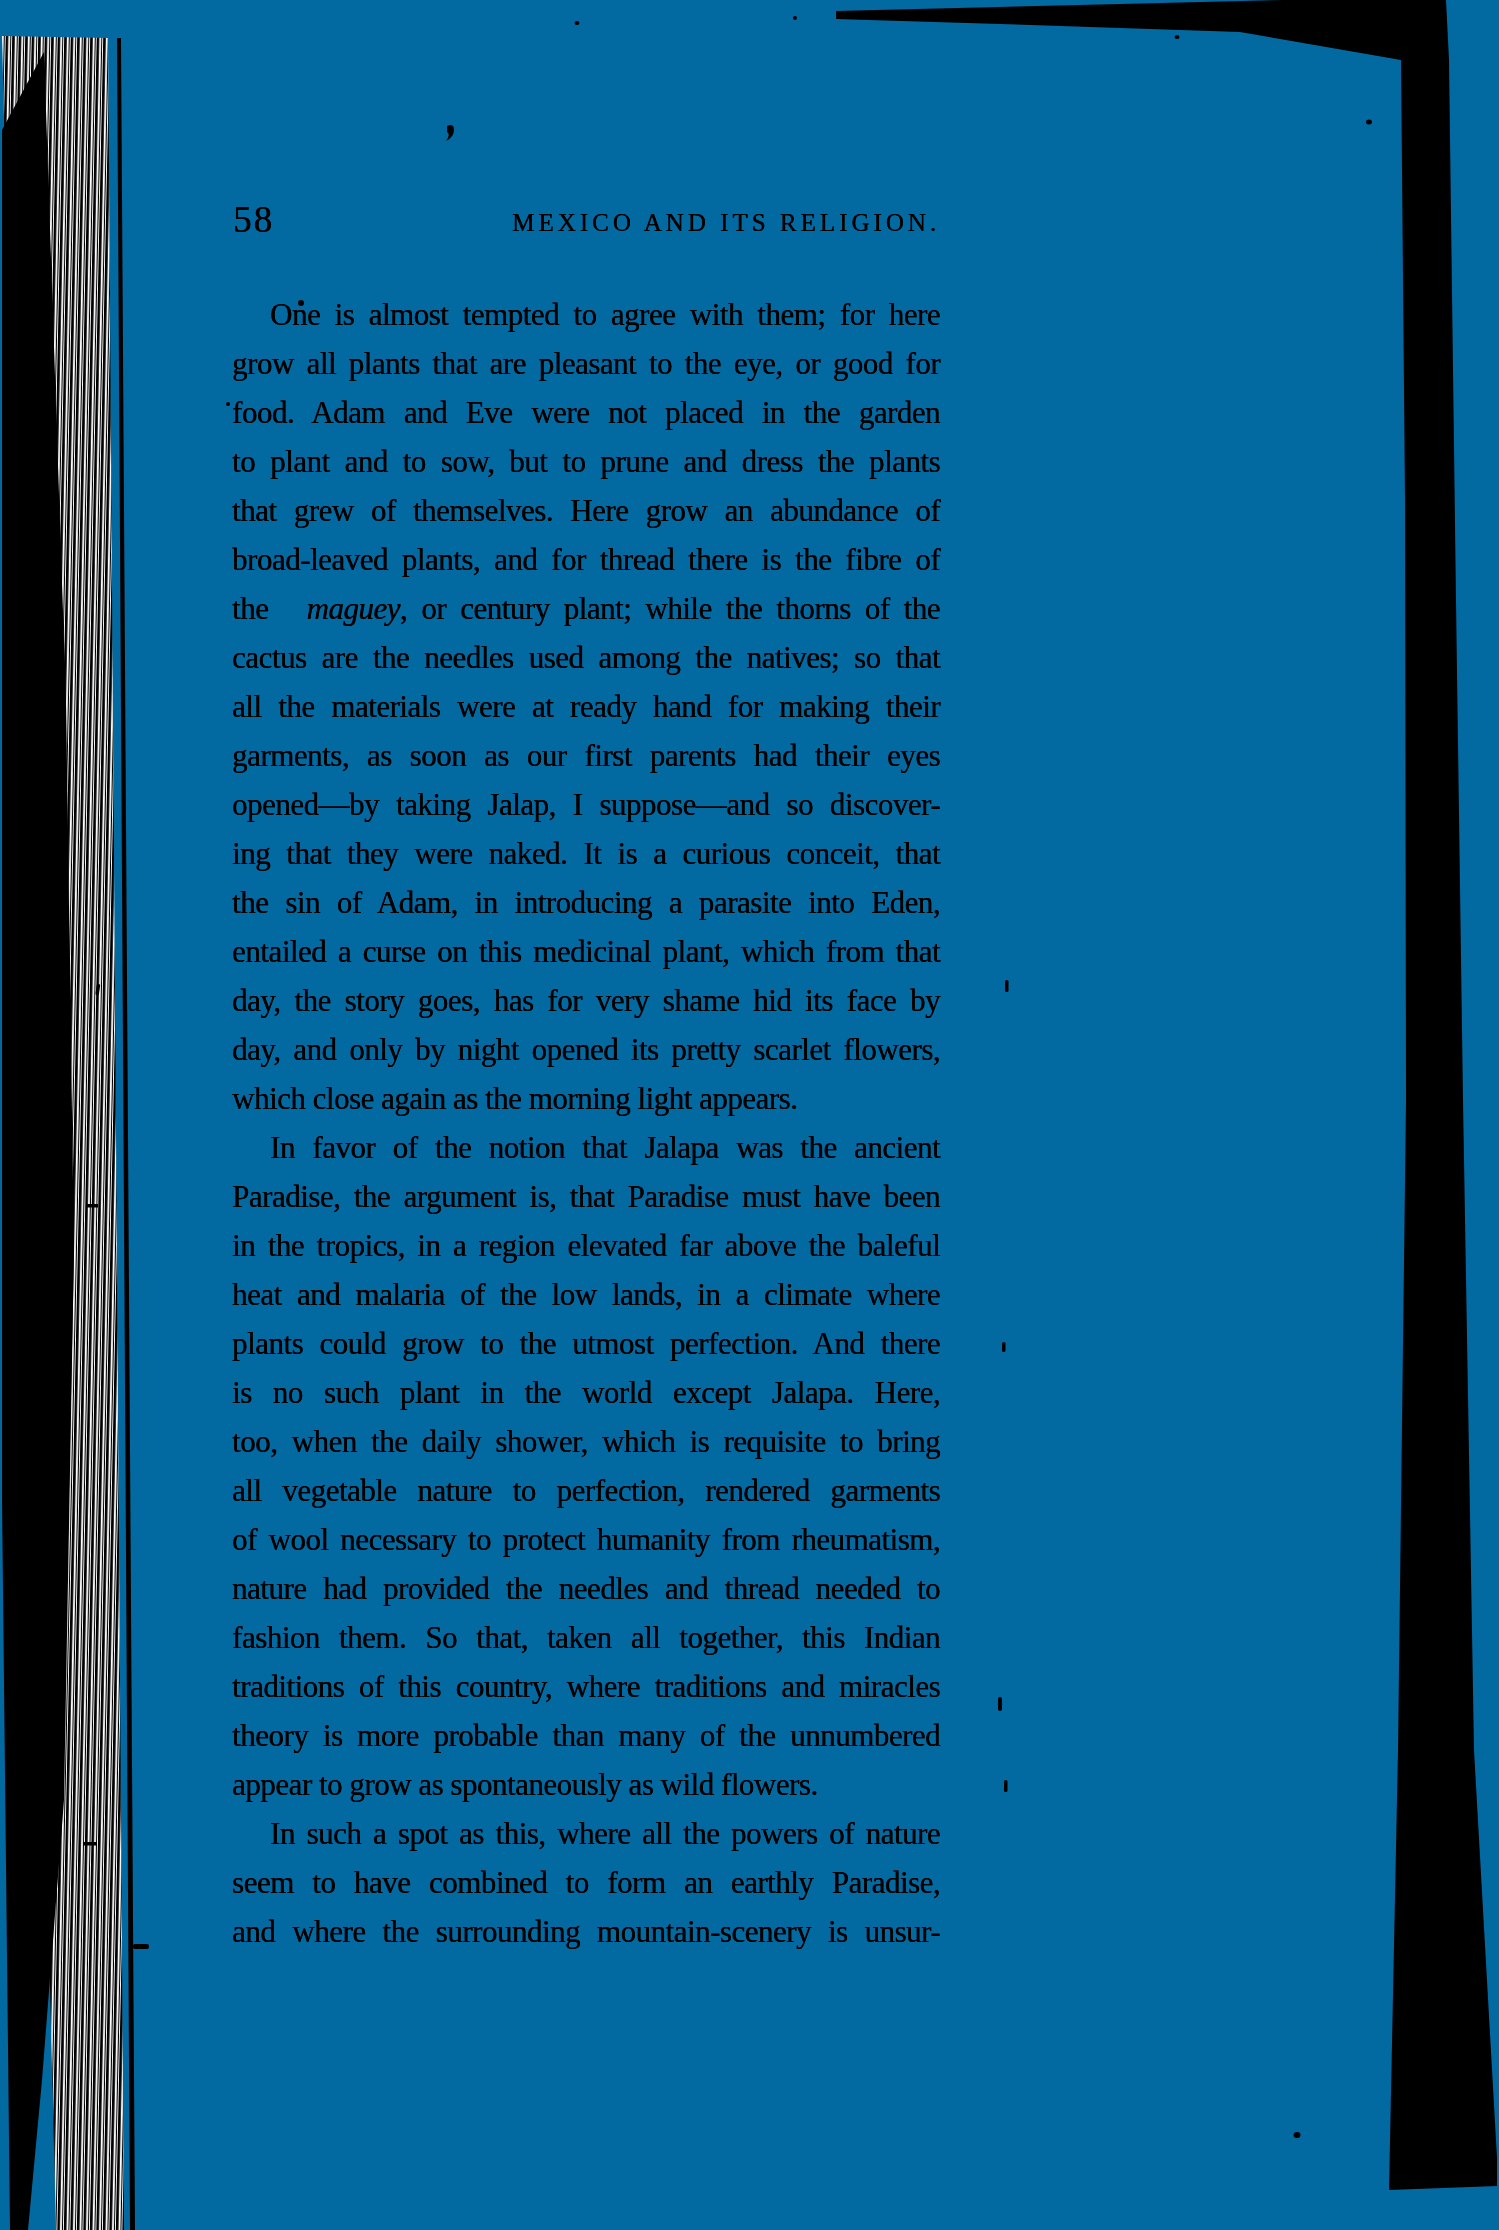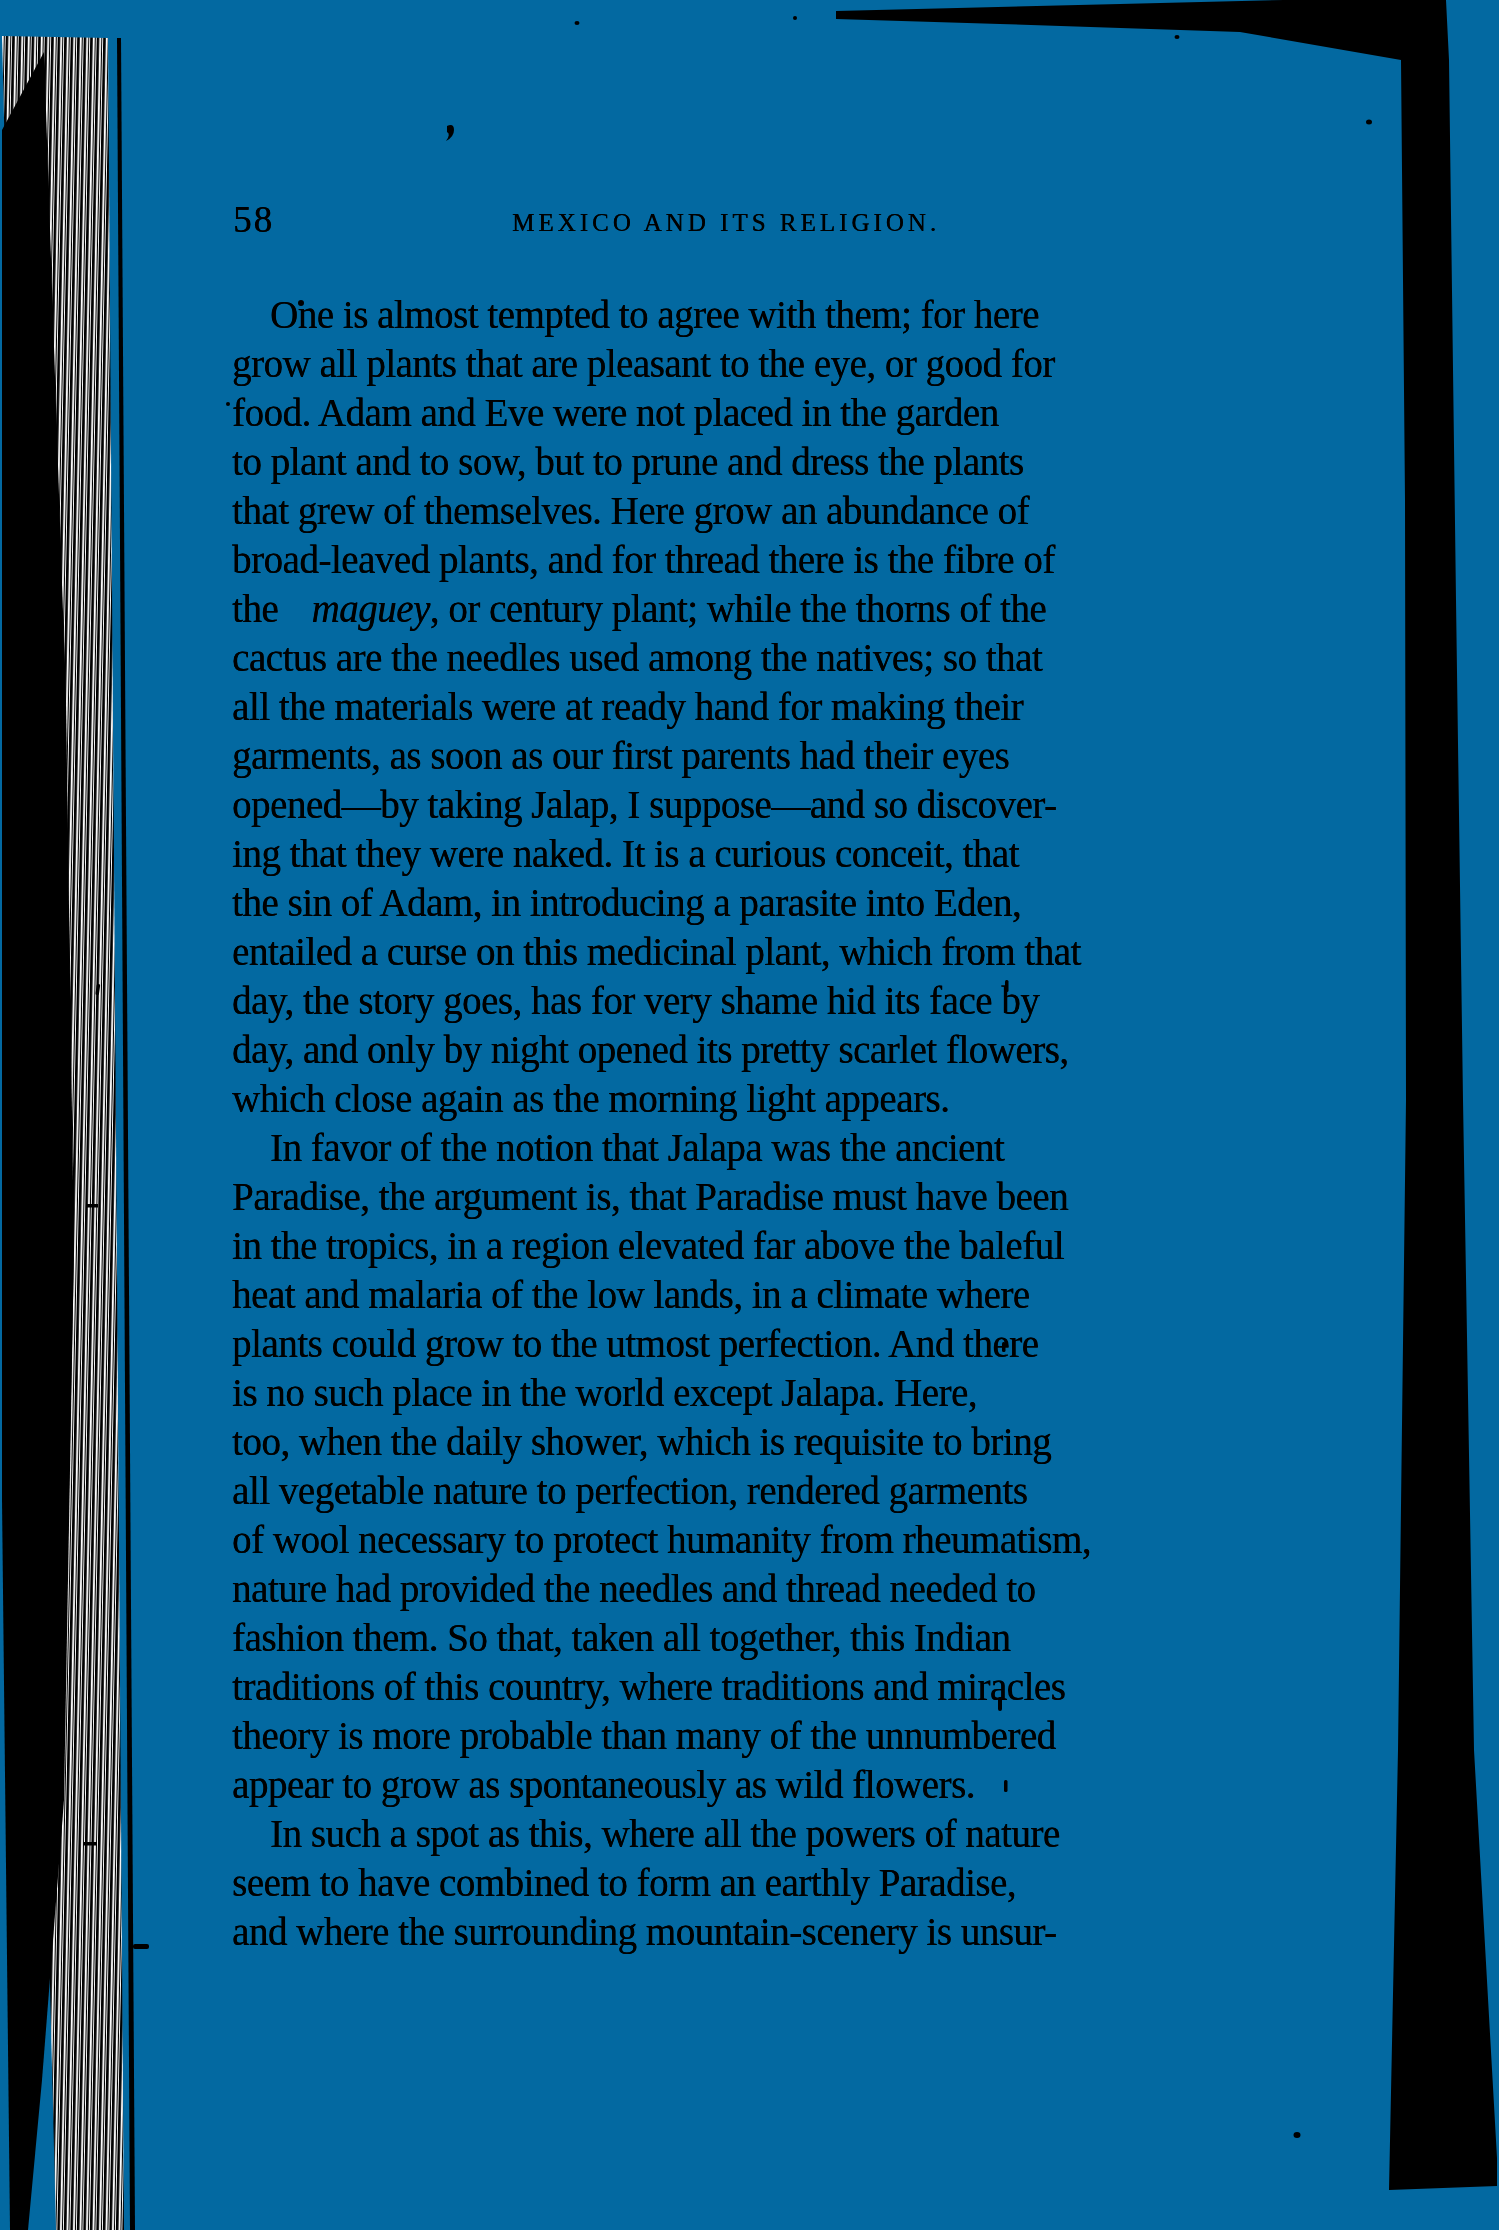--- a/index.html
+++ b/index.html
@@ -11,21 +11,21 @@
   .folio{
     position:absolute;left:233px;top:198px;font-size:37px;letter-spacing:2px;
     text-shadow:0.4px 0 0 #000;
   }
   .running-header{
     position:absolute;left:232px;top:209px;width:708px;text-align:right;
     font-size:25px;letter-spacing:4px;text-shadow:0.4px 0 0 #000;white-space:nowrap;
   }
   .textblock{
     position:absolute;left:232px;top:290px;width:708px;
-    font-size:39px;line-height:49px;letter-spacing:-0.5px;
+    font-size:31px;line-height:49px;letter-spacing:-0.5px;
     text-shadow:0.35px 0 0 #000;
   }
   .line{
     height:49px;white-space:nowrap;overflow:visible;
     text-align:justify;text-align-last:justify;
   }
   .line.indent{padding-left:38px;}
   .line.no-justify{text-align:left;text-align-last:left;}
   .it{font-style:italic;margin-left:24px;}
 </style>
@@ -92,21 +92,21 @@
       <div class="line"><span>the sin of Adam, in introducing a parasite into Eden,</span></div>
       <div class="line"><span>entailed a curse on this medicinal plant, which from that</span></div>
       <div class="line"><span>day, the story goes, has for very shame hid its face by</span></div>
       <div class="line"><span>day, and only by night opened its pretty scarlet flowers,</span></div>
       <div class="line no-justify"><span>which close again as the morning light appears.</span></div>
       <div class="line indent"><span>In favor of the notion that Jalapa was the ancient</span></div>
       <div class="line"><span>Paradise, the argument is, that Paradise must have been</span></div>
       <div class="line"><span>in the tropics, in a region elevated far above the baleful</span></div>
       <div class="line"><span>heat and malaria of the low lands, in a climate where</span></div>
       <div class="line"><span>plants could grow to the utmost perfection.  And there</span></div>
-      <div class="line"><span>is no such place in the world except Jalapa.  Here,</span></div>
+      <div class="line"><span>is no such plant in the world except Jalapa.  Here,</span></div>
       <div class="line"><span>too, when the daily shower, which is requisite to bring</span></div>
       <div class="line"><span>all vegetable nature to perfection, rendered garments</span></div>
       <div class="line"><span>of wool necessary to protect humanity from rheumatism,</span></div>
       <div class="line"><span>nature had provided the needles and thread needed to</span></div>
       <div class="line"><span>fashion them.  So that, taken all together, this Indian</span></div>
       <div class="line"><span>traditions of this country, where traditions and miracles</span></div>
       <div class="line"><span>theory is more probable than many of the unnumbered</span></div>
       <div class="line no-justify"><span>appear to grow as spontaneously as wild flowers.</span></div>
       <div class="line indent"><span>In such a spot as this, where all the powers of nature</span></div>
       <div class="line"><span>seem to have combined to form an earthly Paradise,</span></div>

